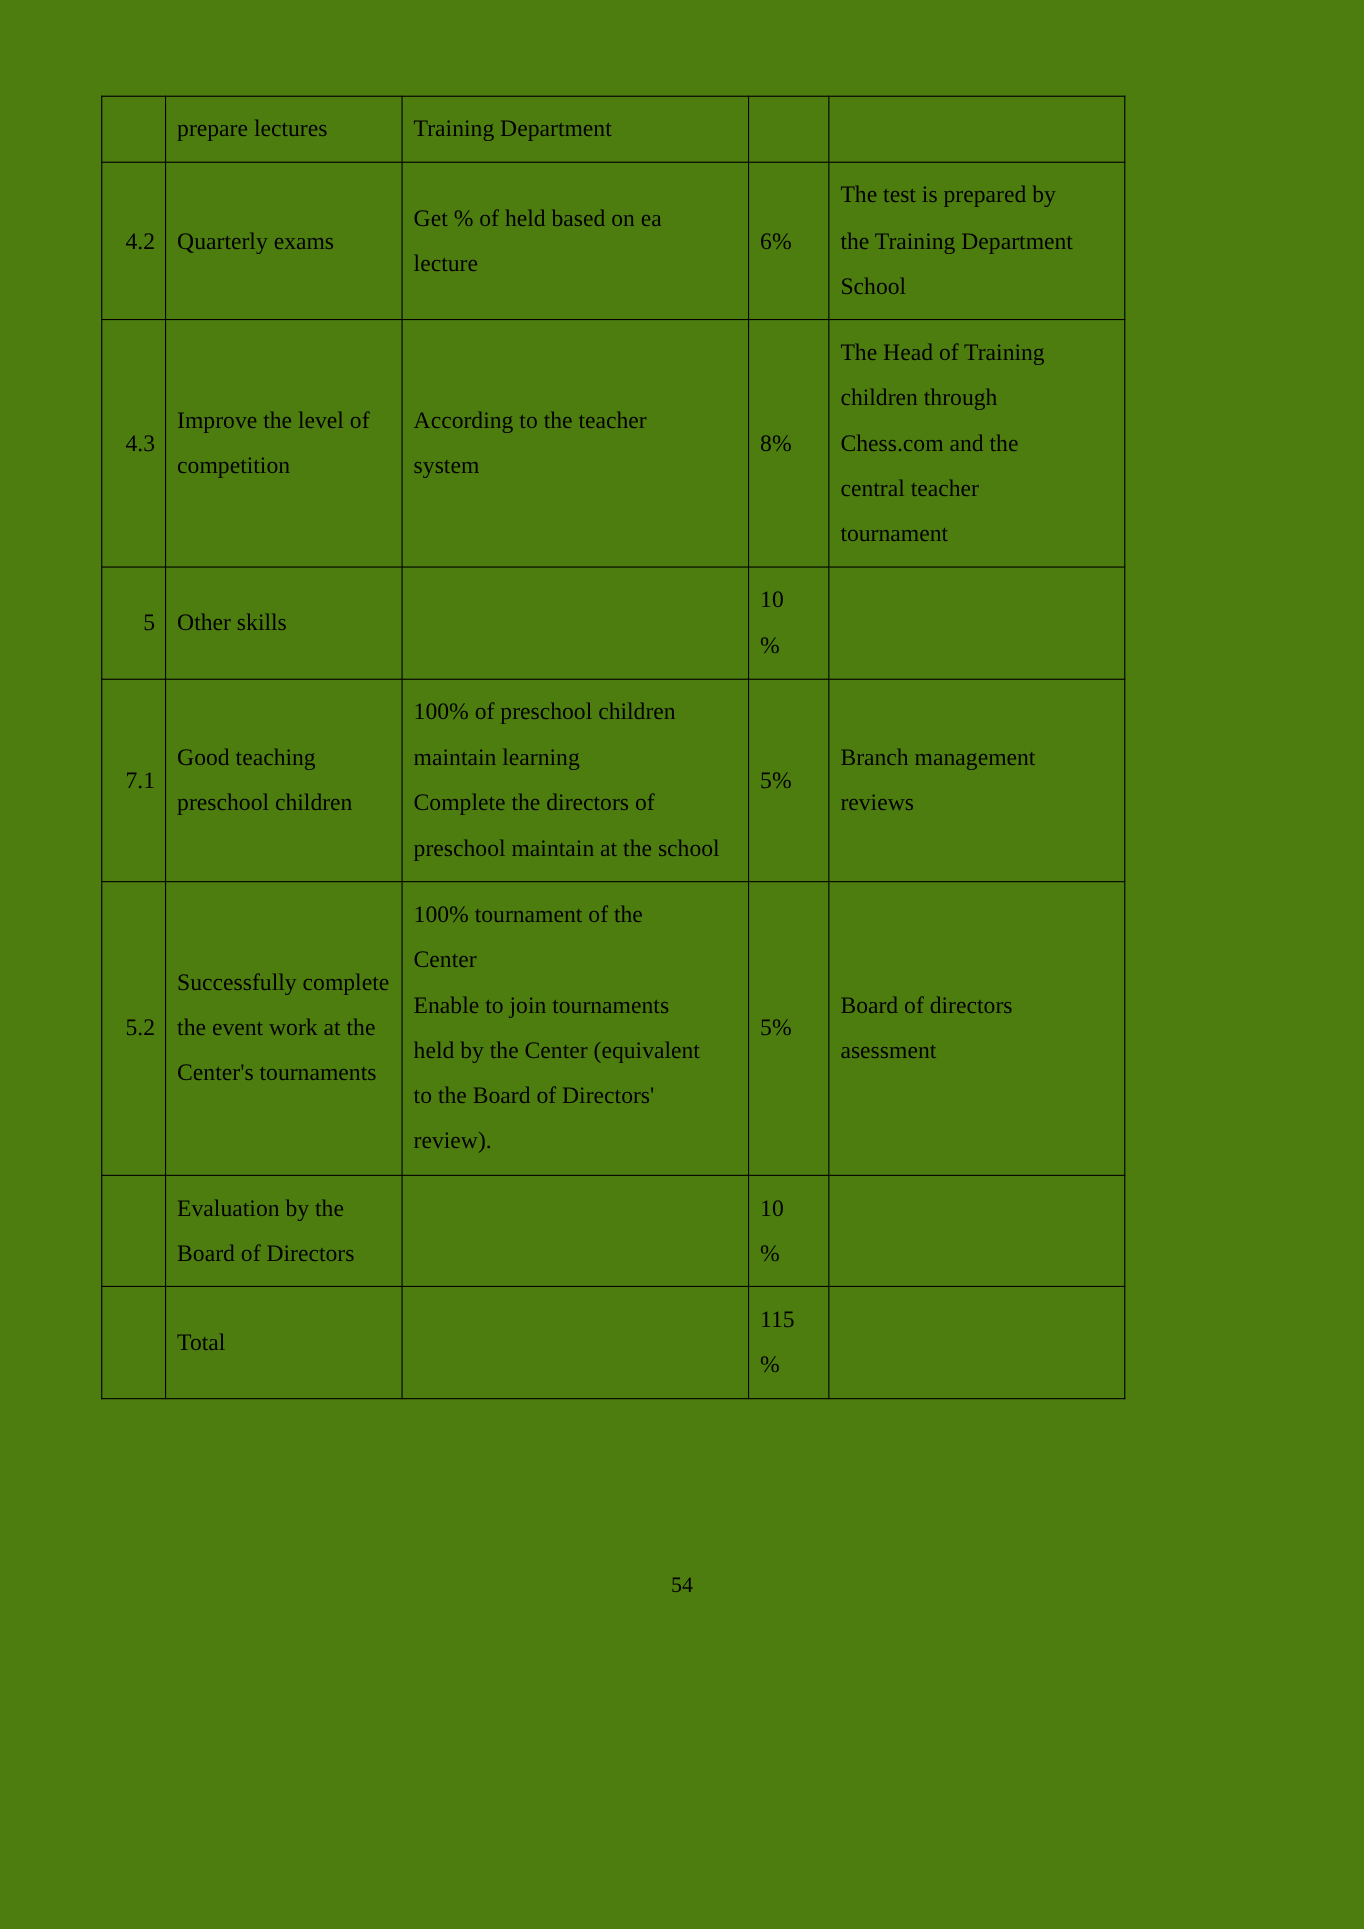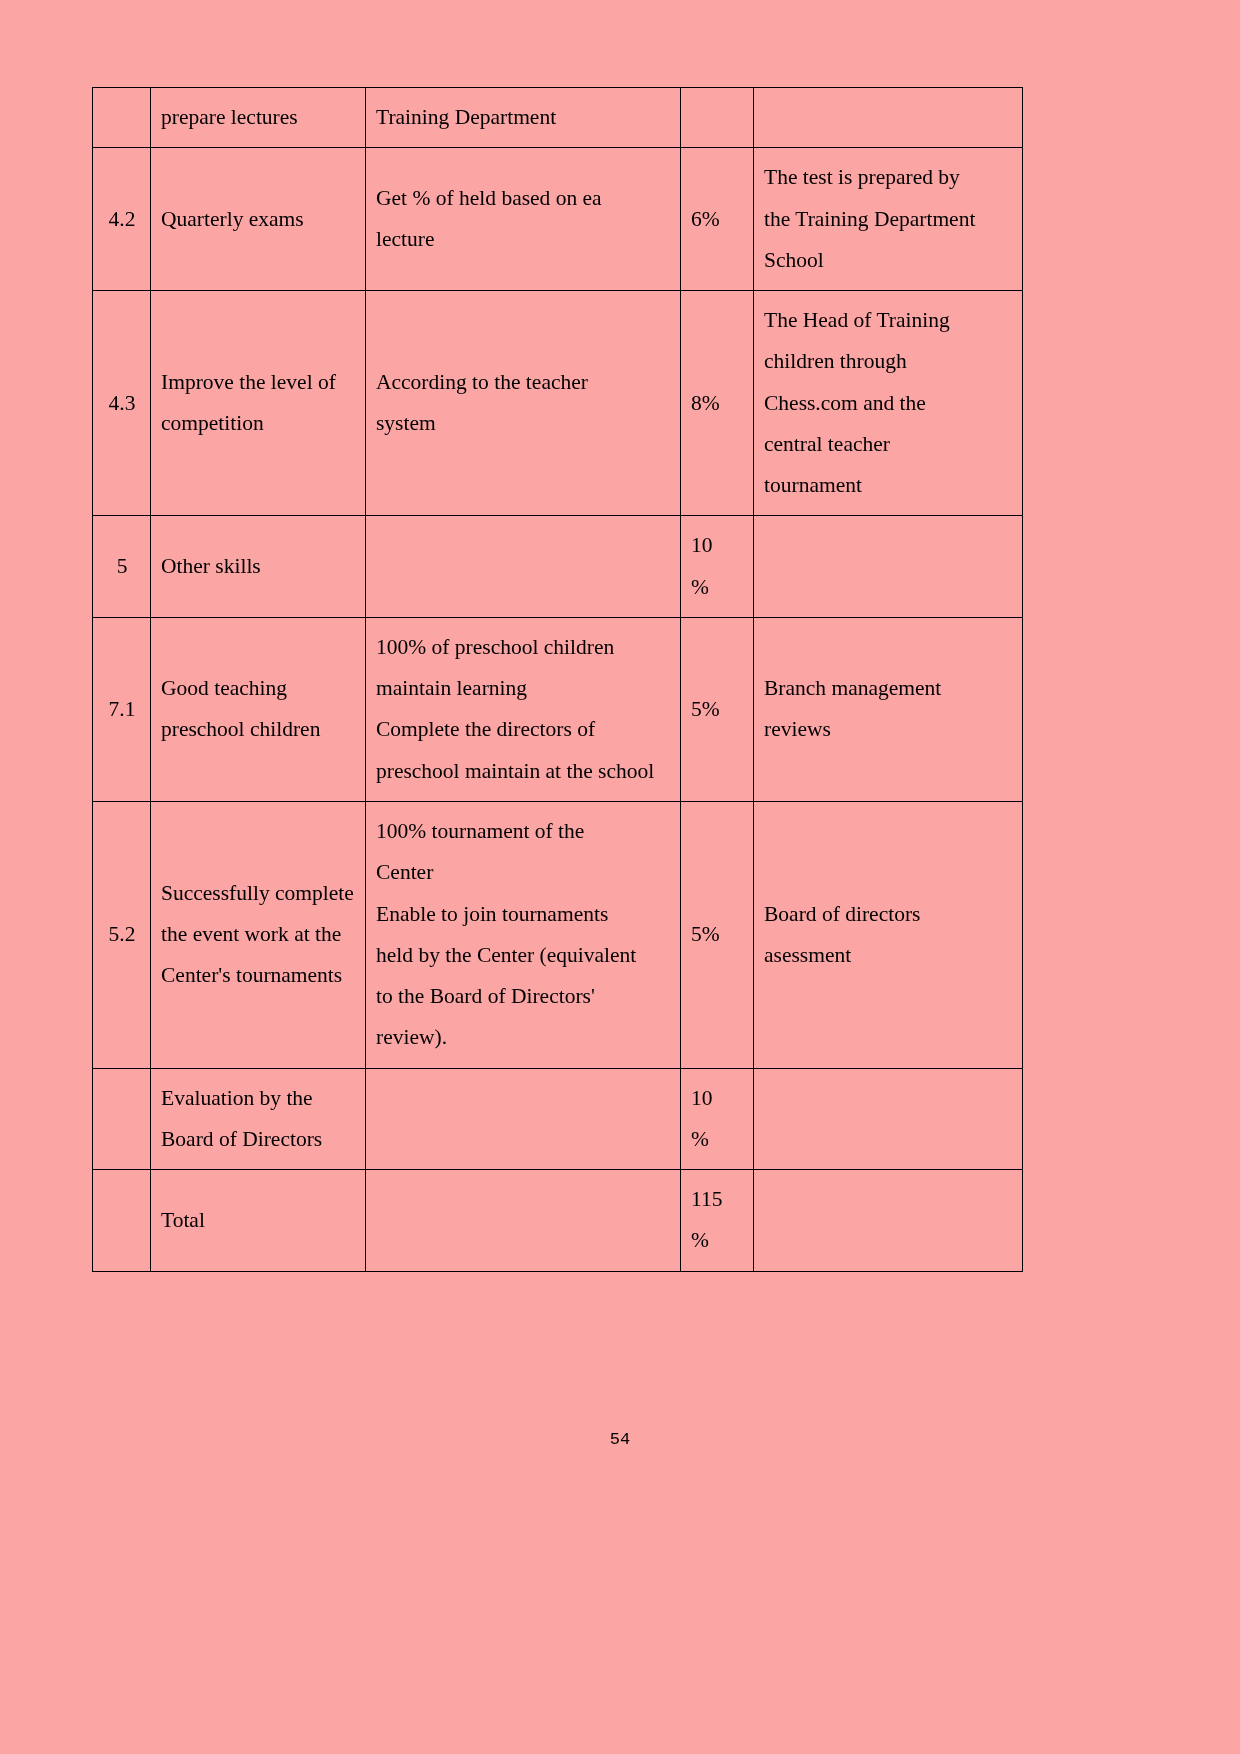--- a/index.html
+++ b/index.html
@@ -13,21 +13,21 @@
     position: relative;
     font-family: "Liberation Serif", "DejaVu Serif", serif;
     color: #000000;
     overflow: hidden;
   }
   .page {
     position: absolute;
     left: 0; top: 0;
     width: 1240px;
     height: 1754px;
-    background: #fca5a5;
+    background: #4d7c0f;
   }
   .table-wrap {
     position: absolute;
     left: 92px;
     top: 87px;
     width: 930px;
   }
   table.doc-table {
     border-collapse: collapse;
     width: 930px;
@@ -42,21 +42,21 @@
     font-weight: normal;
   }
   
   col.c-no     { width: 58px; }
   col.c-crit   { width: 215px; }
   col.c-desc   { width: 315px; }
   col.c-pct    { width: 73px; }
   col.c-note   { width: 269px; }
 
   td.col-no {
-    text-align: center;
+    text-align: right;
     font-weight: bold;
     padding-left: 12px;
     padding-right: 4px;
   }
   td.col-pct {
     text-align: left;
     padding-left: 12px;
     padding-right: 4px;
   }
   td.bold-cell { font-weight: bold; }
@@ -65,22 +65,22 @@
   .cell-lines { display: block; }
   .cell-lines .ln { display: block; white-space: nowrap; }
   .cell-lines .ln.wrapable { white-space: normal; }
 
   .page-number {
     position: absolute;
     left: 0;
     top: 1430px;
     width: 1240px;
     text-align: center;
-    font-size: 17px;
-    font-family: Liberation Mono, monospace;
+    font-size: 20px;
+    font-family: Liberation Serif, serif;
   }
 </style>
 </head>
 <body>
 
 <div class="page">
 
   <div class="table-wrap">
     <table class="doc-table">
       <colgroup>

